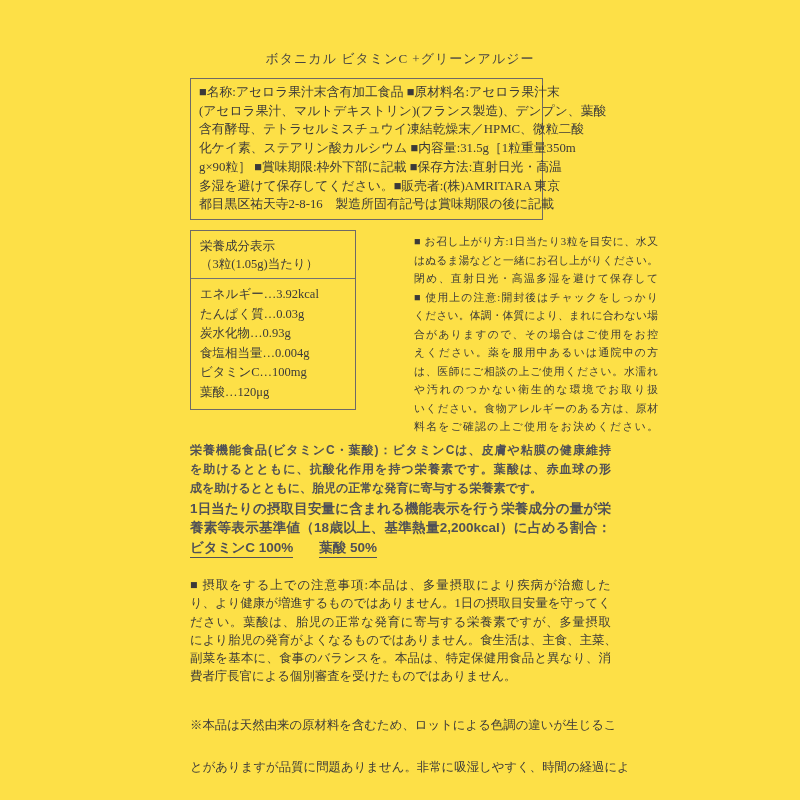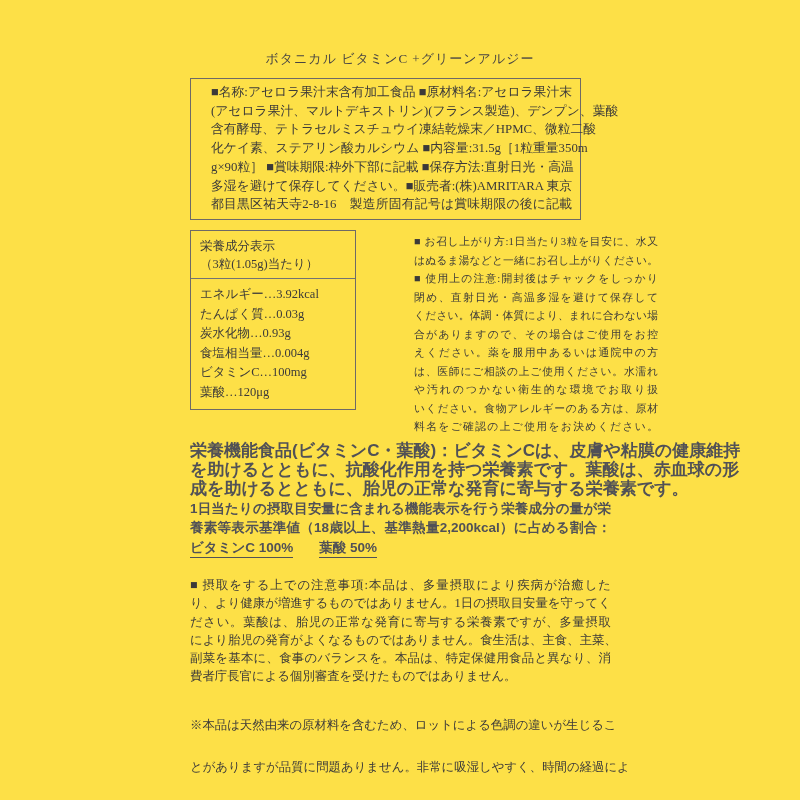--- a/index.html
+++ b/index.html
@@ -9,22 +9,22 @@
   }
   .serif{font-family:"Liberation Serif","DejaVu Serif",serif;color:#3c3a39;}
   .gothic{font-family:"Liberation Sans","DejaVu Sans",sans-serif;color:#515156;}
 
   .title{
     position:absolute;top:50px;left:0;width:800px;text-align:center;
     font-size:13px;letter-spacing:1px;color:#474443;
   }
 
   .info-box{
-    position:absolute;left:190px;top:78px;width:391px;box-sizing:border-box;
-    border:1px solid #6e6a66;padding:4px 8px 5px 20px;
+    position:absolute;left:190px;top:78px;width:353px;box-sizing:border-box;
+    border:1px solid #6e6a66;padding:4px 8px 5px 8px;
   }
   .info-box .jline{font-size:12.8px;line-height:18.7px;}
 
   .jline{
     white-space:nowrap;text-align:justify;text-align-last:justify;
   }
   .lline{white-space:nowrap;text-align:right;text-align-last:left;}
 
   .nutri-box{
     position:absolute;left:190px;top:230px;width:166px;box-sizing:border-box;
@@ -32,21 +32,21 @@
   }
   .nutri-header{padding:6px 9px 5px 9px;border-bottom:1px solid #737373;}
   .nutri-header div{font-size:12.5px;line-height:18px;white-space:nowrap;}
   .nutri-rows{padding:6px 9px 7px 9px;}
   .nutri-row{font-size:12.5px;line-height:19.5px;white-space:nowrap;}
 
   .right-col{position:absolute;left:366px;top:232px;width:244px;margin-left:48px;}
   .right-col .jline{font-size:10.8px;line-height:18.5px;}
 
   .p-claim{position:absolute;left:190px;top:441px;width:421px;font-weight:600;}
-  .p-claim .jline,.p-claim .lline{font-size:17px;line-height:19.2px;}
+  .p-claim .jline,.p-claim .lline{font-size:12px;line-height:19.2px;}
 
   .p-ratio{position:absolute;left:190px;top:499px;width:421px;font-weight:600;}
   .p-ratio .jline,.p-ratio .lline{font-size:13.5px;line-height:19.2px;}
   .ratio-line{margin-top:1px;}
   .u{border-bottom:1px solid #515156;padding-bottom:2px;}
   .ratio-gap{display:inline-block;width:26px;}
 
   .p-warning{position:absolute;left:190px;top:576px;width:421px;}
   .p-warning .jline,.p-warning .lline{font-size:12.4px;line-height:18.3px;}
 
@@ -81,22 +81,22 @@
       <div class="nutri-row"><span>炭水化物</span><span>…</span><span>0.93g</span></div>
       <div class="nutri-row"><span>食塩相当量</span><span>…</span><span>0.004g</span></div>
       <div class="nutri-row"><span>ビタミンC</span><span>…</span><span>100mg</span></div>
       <div class="nutri-row"><span>葉酸</span><span>…</span><span>120μg</span></div>
     </div>
   </div>
 
   <div class="right-col serif">
     <div class="jline">■ お召し上がり方:1日当たり3粒を目安に、水又</div>
     <div class="jline">はぬるま湯などと一緒にお召し上がりください。</div>
+    <div class="jline">閉め、直射日光・高温多湿を避けて保存して</div>
     <div class="jline">■ 使用上の注意:開封後はチャックをしっかり</div>
-    <div class="jline">閉め、直射日光・高温多湿を避けて保存して</div>
     <div class="jline">ください。体調・体質により、まれに合わない場</div>
     <div class="jline">合がありますので、その場合はご使用をお控</div>
     <div class="jline">えください。薬を服用中あるいは通院中の方</div>
     <div class="jline">は、医師にご相談の上ご使用ください。水濡れ</div>
     <div class="jline">や汚れのつかない衛生的な環境でお取り扱</div>
     <div class="jline">いください。食物アレルギーのある方は、原材</div>
     <div class="jline">料名をご確認の上ご使用をお決めください。</div>
   </div>
 
   <div class="p-claim gothic">

